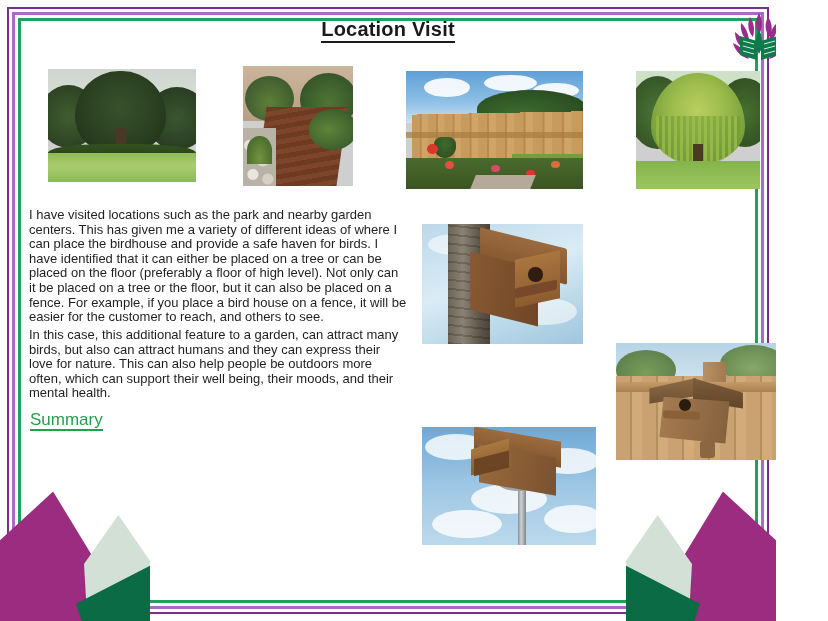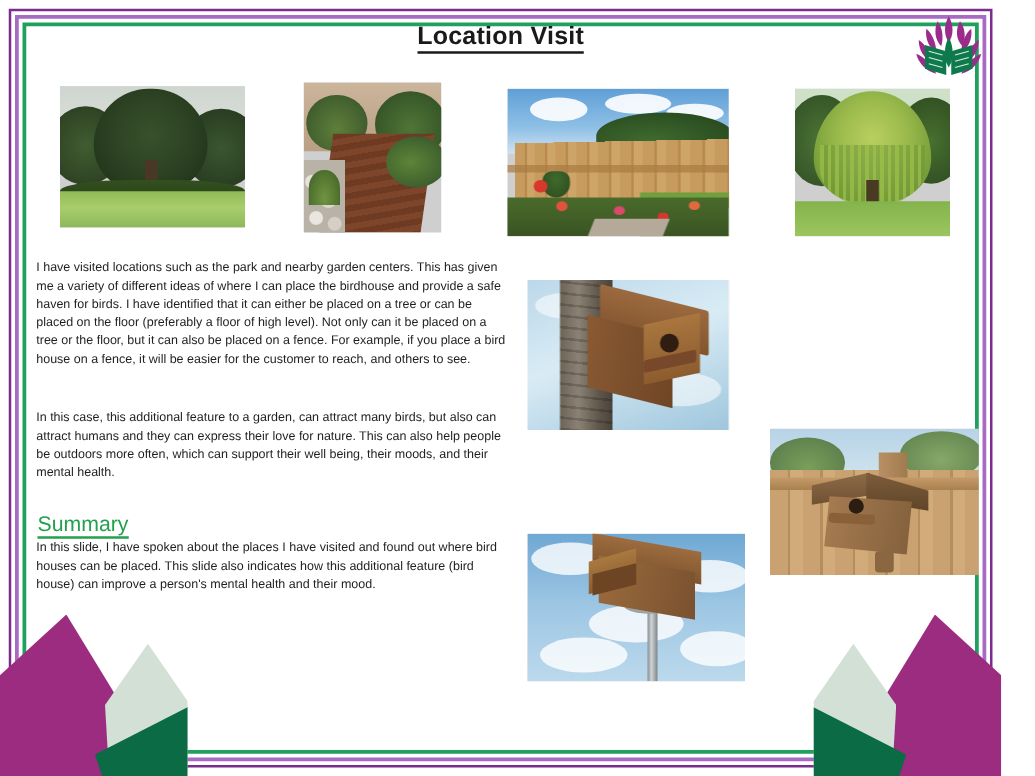--- a/index.html
+++ b/index.html
@@ -1,19 +1,19 @@
 <!DOCTYPE html>
 <html><head>
 <meta charset="utf-8">
 <style>
   html,body{margin:0;padding:0;background:#ffffff;}
   body{width:828px;height:621px;overflow:hidden;
        font-family:"Liberation Sans","DejaVu Sans",sans-serif;}
 
-  #slide{position:relative;width:776px;height:621px;background:#ffffff;overflow:hidden;padding-left:25px;}
+  #slide{position:relative;width:776px;height:621px;background:#ffffff;overflow:hidden;}
 
   
   .frame{position:absolute;pointer-events:none;}
   .frame-purple-out{left:7px;top:7px;right:7px;bottom:7px;
       border:2px solid #7B2D8E;}
   .frame-purple-in{left:12px;top:12px;right:12px;bottom:12px;
       border:3px solid #A86BC4;}
   .frame-green{left:18px;top:18px;right:18px;bottom:18px;
       border:3px solid #1FA05E;}
 
@@ -214,21 +214,21 @@
       background:linear-gradient(100deg,#9a6a3c,#7a5230);transform:skewY(10deg);}
   #ph7 .sideA{left:28%;top:14%;width:22%;height:22%;
       background:linear-gradient(#a9793f,#8a5d30);transform:skewY(-16deg);}
   #ph7 .sideB{left:30%;top:24%;width:20%;height:14%;
       background:#6d4524;transform:skewY(-14deg);}
   #ph7 .base{left:44%;top:42%;width:24%;height:12%;
       background:radial-gradient(ellipse at 50% 50%,#b7bcbf,#8d9295);border-radius:50%;}
 
   
   .para{
-      position:absolute;color:#1f1f1f;font-size:10px;line-height:14.6px;
+      position:absolute;color:#1f1f1f;font-size:13px;line-height:14.6px;
       text-align:left;
   }
   #para1{left:29px;top:208px;width:378px;}
   #para2{left:29px;top:328px;width:378px;}
 
   .summary-head{
       position:absolute;left:30px;top:410px;
       font-size:17px;font-weight:normal;color:#23A04E;
   }
   .summary-head span{border-bottom:2px solid #23A04E;padding-bottom:0px;}
@@ -324,21 +324,20 @@
     <div class="layer trunk"></div>
     <div class="ground"></div>
   </div>
 
   <div class="para" id="para1">I have visited locations such as the park and nearby garden centers. This has given me a variety of different ideas of where I can place the birdhouse and provide a safe haven for birds. I have identified that it can either be placed on a tree or can be placed on the floor (preferably a floor of high level). Not only can it be placed on a tree or the floor, but it can also be placed on a fence. For example, if you place a bird house on a fence, it will be easier for the customer to reach, and others to see.</div>
   <div class="para" id="para2">In this case, this additional feature to a garden, can attract many birds, but also can attract humans and they can express their love for nature. This can also help people be outdoors more often, which can support their well being, their moods, and their mental health.</div>
 
   <div class="summary-head">
     <span>Summary</span>
   </div>
-  <div class="para" id="para3">In this slide, I have spoken about the places I have visited and found out where bird houses can be placed. This slide also indicates how this additional feature (bird house) can improve a person's mental health and their mood.</div>
 
   <div class="photo" id="ph5">
     <div class="sky"></div>
     <div class="cl cl1"></div>
       <div class="cl cl2"></div>
     <div class="layer trunk"></div>
     <div class="layer bark"></div>
     <div class="layer roof"></div>
     <div class="layer box"></div>
     <div class="layer face"></div>

